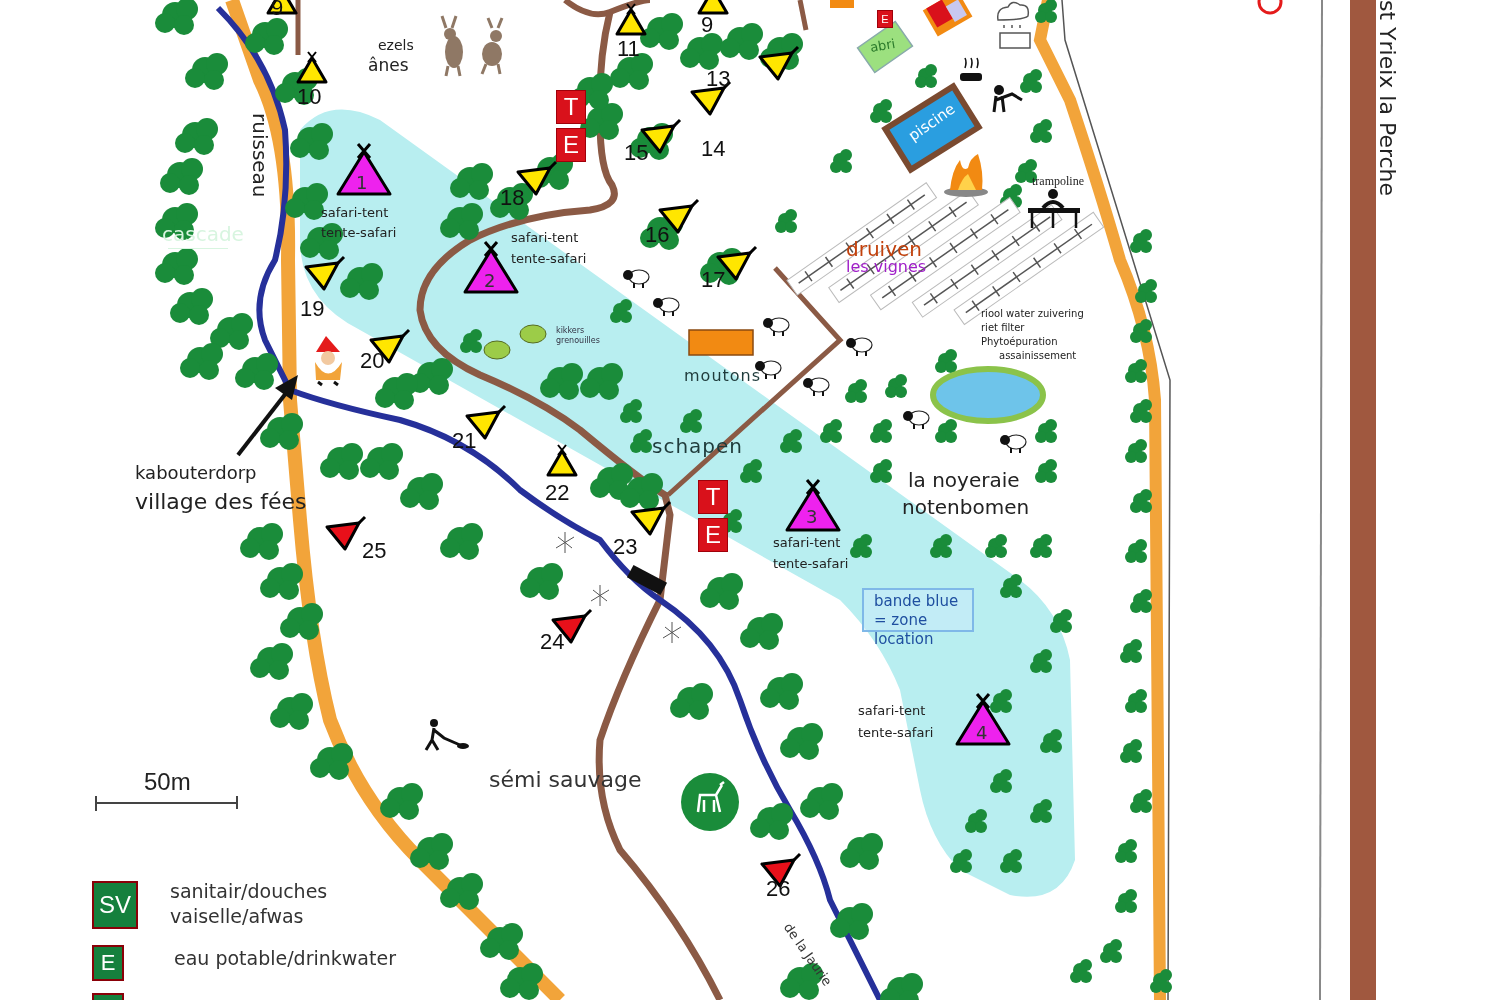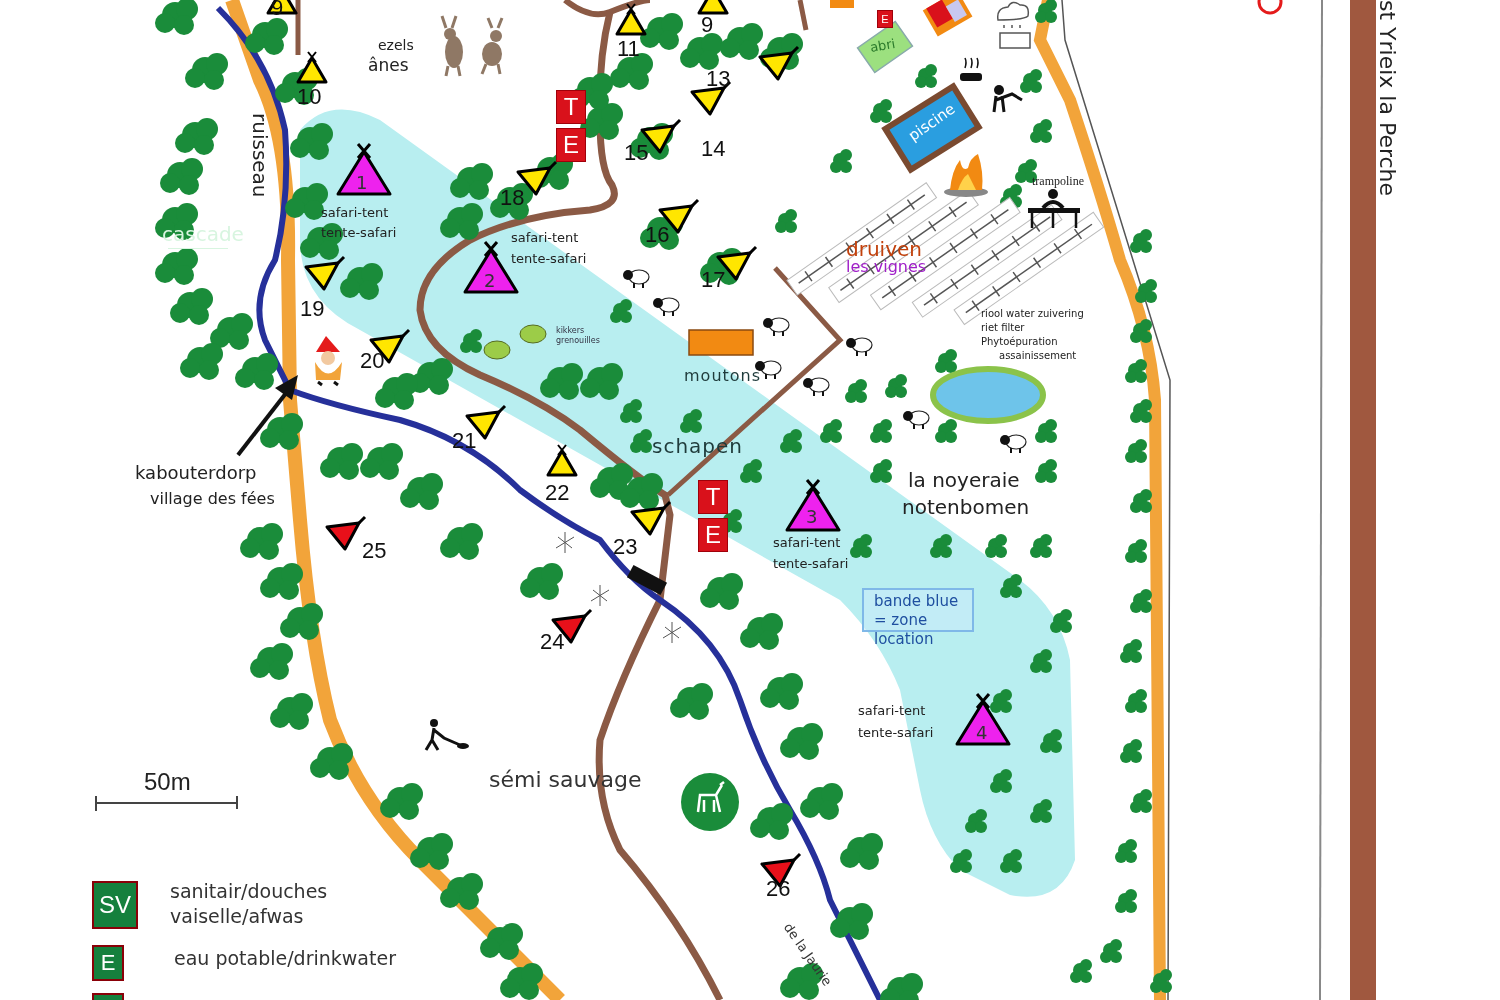--- a/index.html
+++ b/index.html
@@ -349,21 +349,21 @@
 <div class="lbl rot-v" style="left:1400px; top:0px; font-size:22px; transform:rotate(90deg);">st Yrieix la Perche</div>
 <div class="lbl" style="left:162px; top:222px; font-size:20px; color:#d8f5e0;">cascade</div>
 <div class="lbl" style="left:168px; top:248px; width:60px; border-top:1.5px solid #d8f5e0;"></div>
 <div class="lbl" style="left:793px; top:920px; font-size:13px; color:#333; transform:rotate(55deg); transform-origin:left top;">de la Jaurie</div>
 <div class="lbl" style="left:144px; top:768px; font-size:24px; color:#222; font-family:'Liberation Sans',sans-serif;">50m</div>
 
 <div class="lbl" style="left:378px; top:37px; font-size:14px;">ezels</div>
 <div class="lbl" style="left:368px; top:55px; font-size:17px;">ânes</div>
 
 <div class="lbl" style="left:135px; top:462px; font-size:18px;">kabouterdorp</div>
-<div class="lbl" style="left:150px; top:489px; font-size:16px;">village des fées</div>
+<div class="lbl" style="left:135px; top:489px; font-size:22px;">village des fées</div>
 
 <div class="lbl" style="left:556px; top:326px; font-size:8px; color:#334;">kikkers</div>
 <div class="lbl" style="left:556px; top:336px; font-size:8px; color:#334;">grenouilles</div>
 
 <div class="lbl" style="left:652px; top:366px; font-size:16px; color:#1f3b3b; letter-spacing:1px;margin-left:32px;">moutons</div>
 <div class="lbl" style="left:652px; top:386px; font-size:20px; color:#1f3b3b; letter-spacing:1px;margin-top:48px;">schapen</div>
 
 <div class="lbl" style="left:846px; top:237px; font-size:20px; color:#c2410c;">druiven</div>
 <div class="lbl" style="left:846px; top:257px; font-size:16px; color:#a020c8;">les vignes</div>
 

